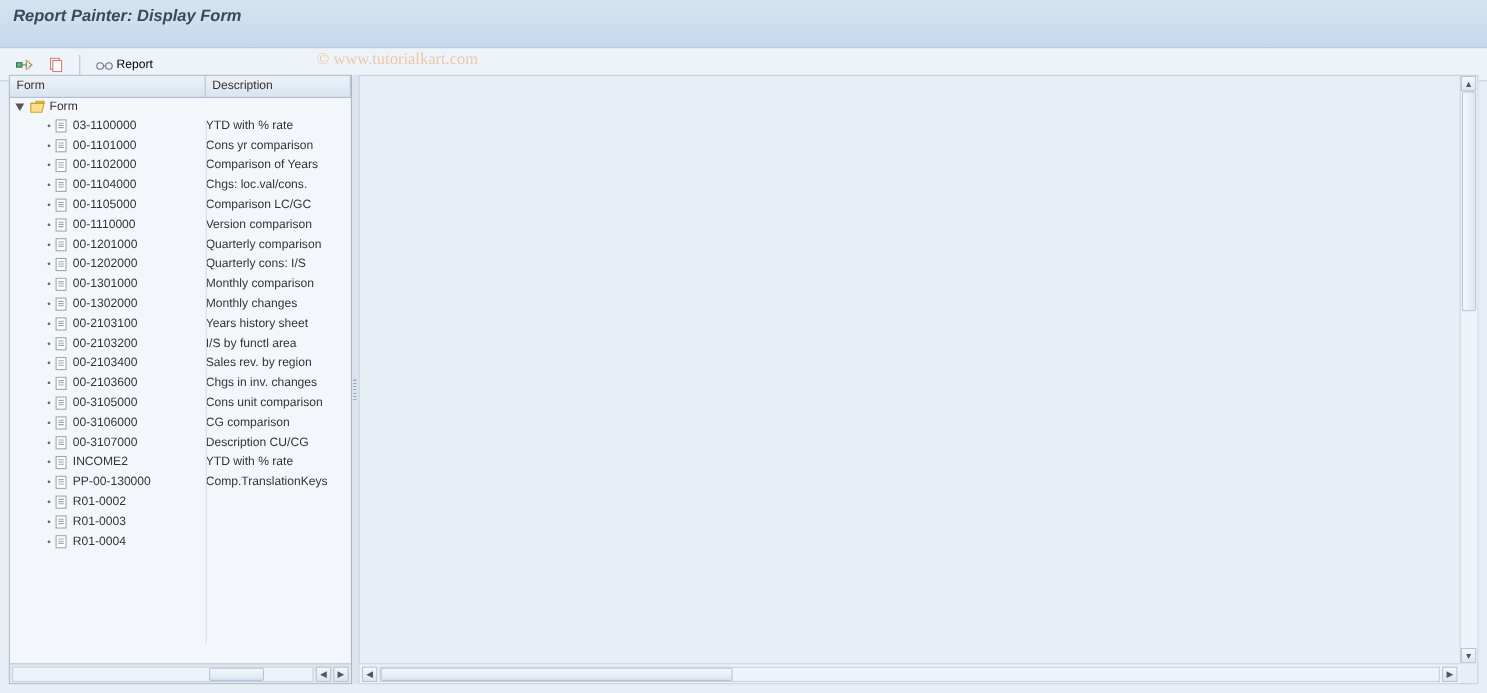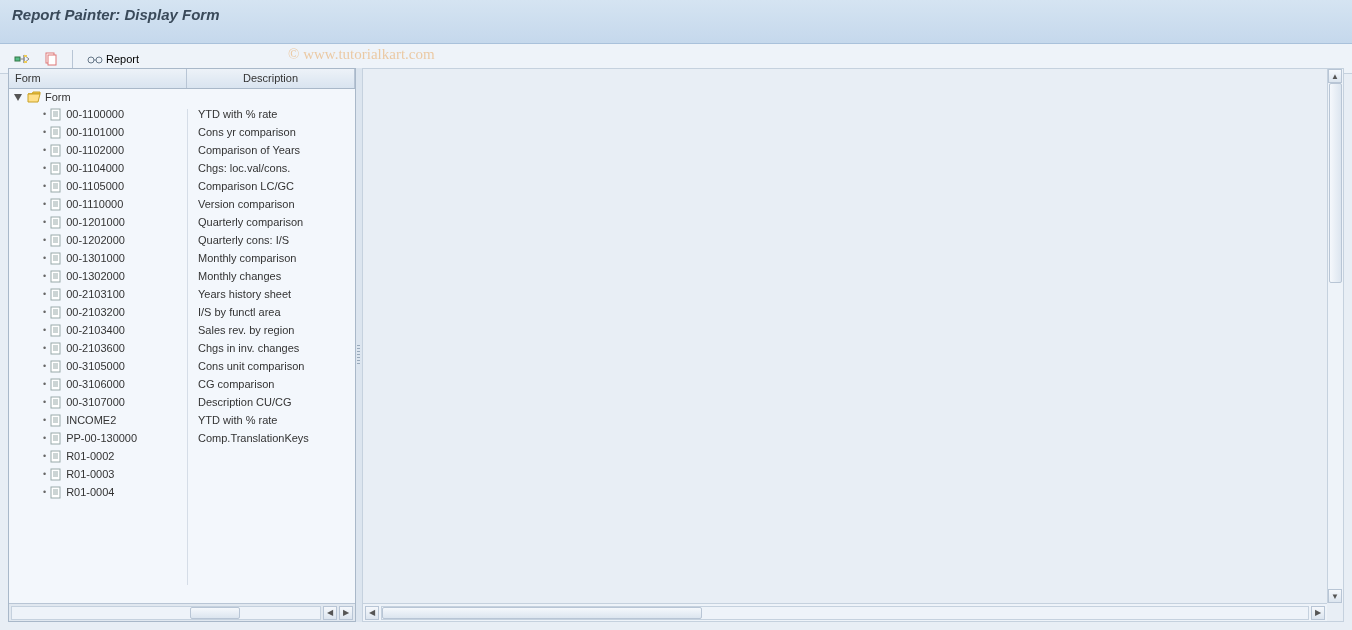--- a/index.html
+++ b/index.html
@@ -62,41 +62,41 @@
     .content-area {
       position: absolute;
       top: 58px;
       left: 0;
       right: 0;
       bottom: 0;
       display: flex;
       padding: 10px 8px 8px 8px;
     }
     .left-panel {
-      width: 348px;
+      width: 312px;
       background: #f3f7fc;
       border: 1px solid #a9b8c9;
       position: relative;
       display: flex;
       flex-direction: column;
     }
     .tree-header {
       display: flex;
       background: linear-gradient(to bottom, #edf2f8, #d9e4f0);
       border-bottom: 1px solid #a9b8c9;
       height: 20px;
     }
     .th-cell {
       padding: 3px 6px;
       font-size: 11px;
       color: #333;
       border-right: 1px solid #b8c5d5;
     }
     .th-form { width: 178px; }
-    .th-desc { flex: 1; text-align: center; }
+    .th-desc { flex: 1; }
     .tree-body {
       flex: 1;
       overflow: hidden;
       position: relative;
     }
     .tree-root {
       padding: 2px 4px;
       display: flex;
       align-items: center;
       gap: 4px;
@@ -111,21 +111,21 @@
     .row-form {
       width: 178px;
       display: flex;
       align-items: center;
       padding-left: 34px;
       gap: 4px;
       white-space: nowrap;
     }
     .row-desc {
       flex: 1;
-      padding-left: 11px;
+      padding-left: 0;
       white-space: nowrap;
       color: #333;
     }
     .bullet { color: #666; font-size: 9px; }
     .row-label { color: #333; }
     .left-hscroll {
       height: 18px;
       background: #e1e8f0;
       border-top: 1px solid #b8c5d5;
       display: flex;
@@ -298,21 +298,21 @@
             <div class="row-form">
               <span class="bullet">•</span>
               <span>
                 <svg width="12" height="13">
                   <rect x="1" y="1" width="9" height="11" fill="#fff" stroke="#9aa"></rect>
                   <line x1="3" y1="4" x2="8" y2="4" stroke="#9aa"></line>
                   <line x1="3" y1="6" x2="8" y2="6" stroke="#9aa"></line>
                   <line x1="3" y1="8" x2="8" y2="8" stroke="#9aa"></line>
                 </svg>
               </span>
-              <span class="row-label">00-1100000</span>
+              <span class="row-label">03-1100000</span>
             </div>
             <div class="row-desc">YTD with % rate</div>
           </div>
           <div class="tree-row">
             <div class="row-form">
               <span class="bullet">•</span>
               <span>
                 <svg width="12" height="13">
                   <rect x="1" y="1" width="9" height="11" fill="#fff" stroke="#9aa"></rect>
                   <line x1="3" y1="4" x2="8" y2="4" stroke="#9aa"></line>

